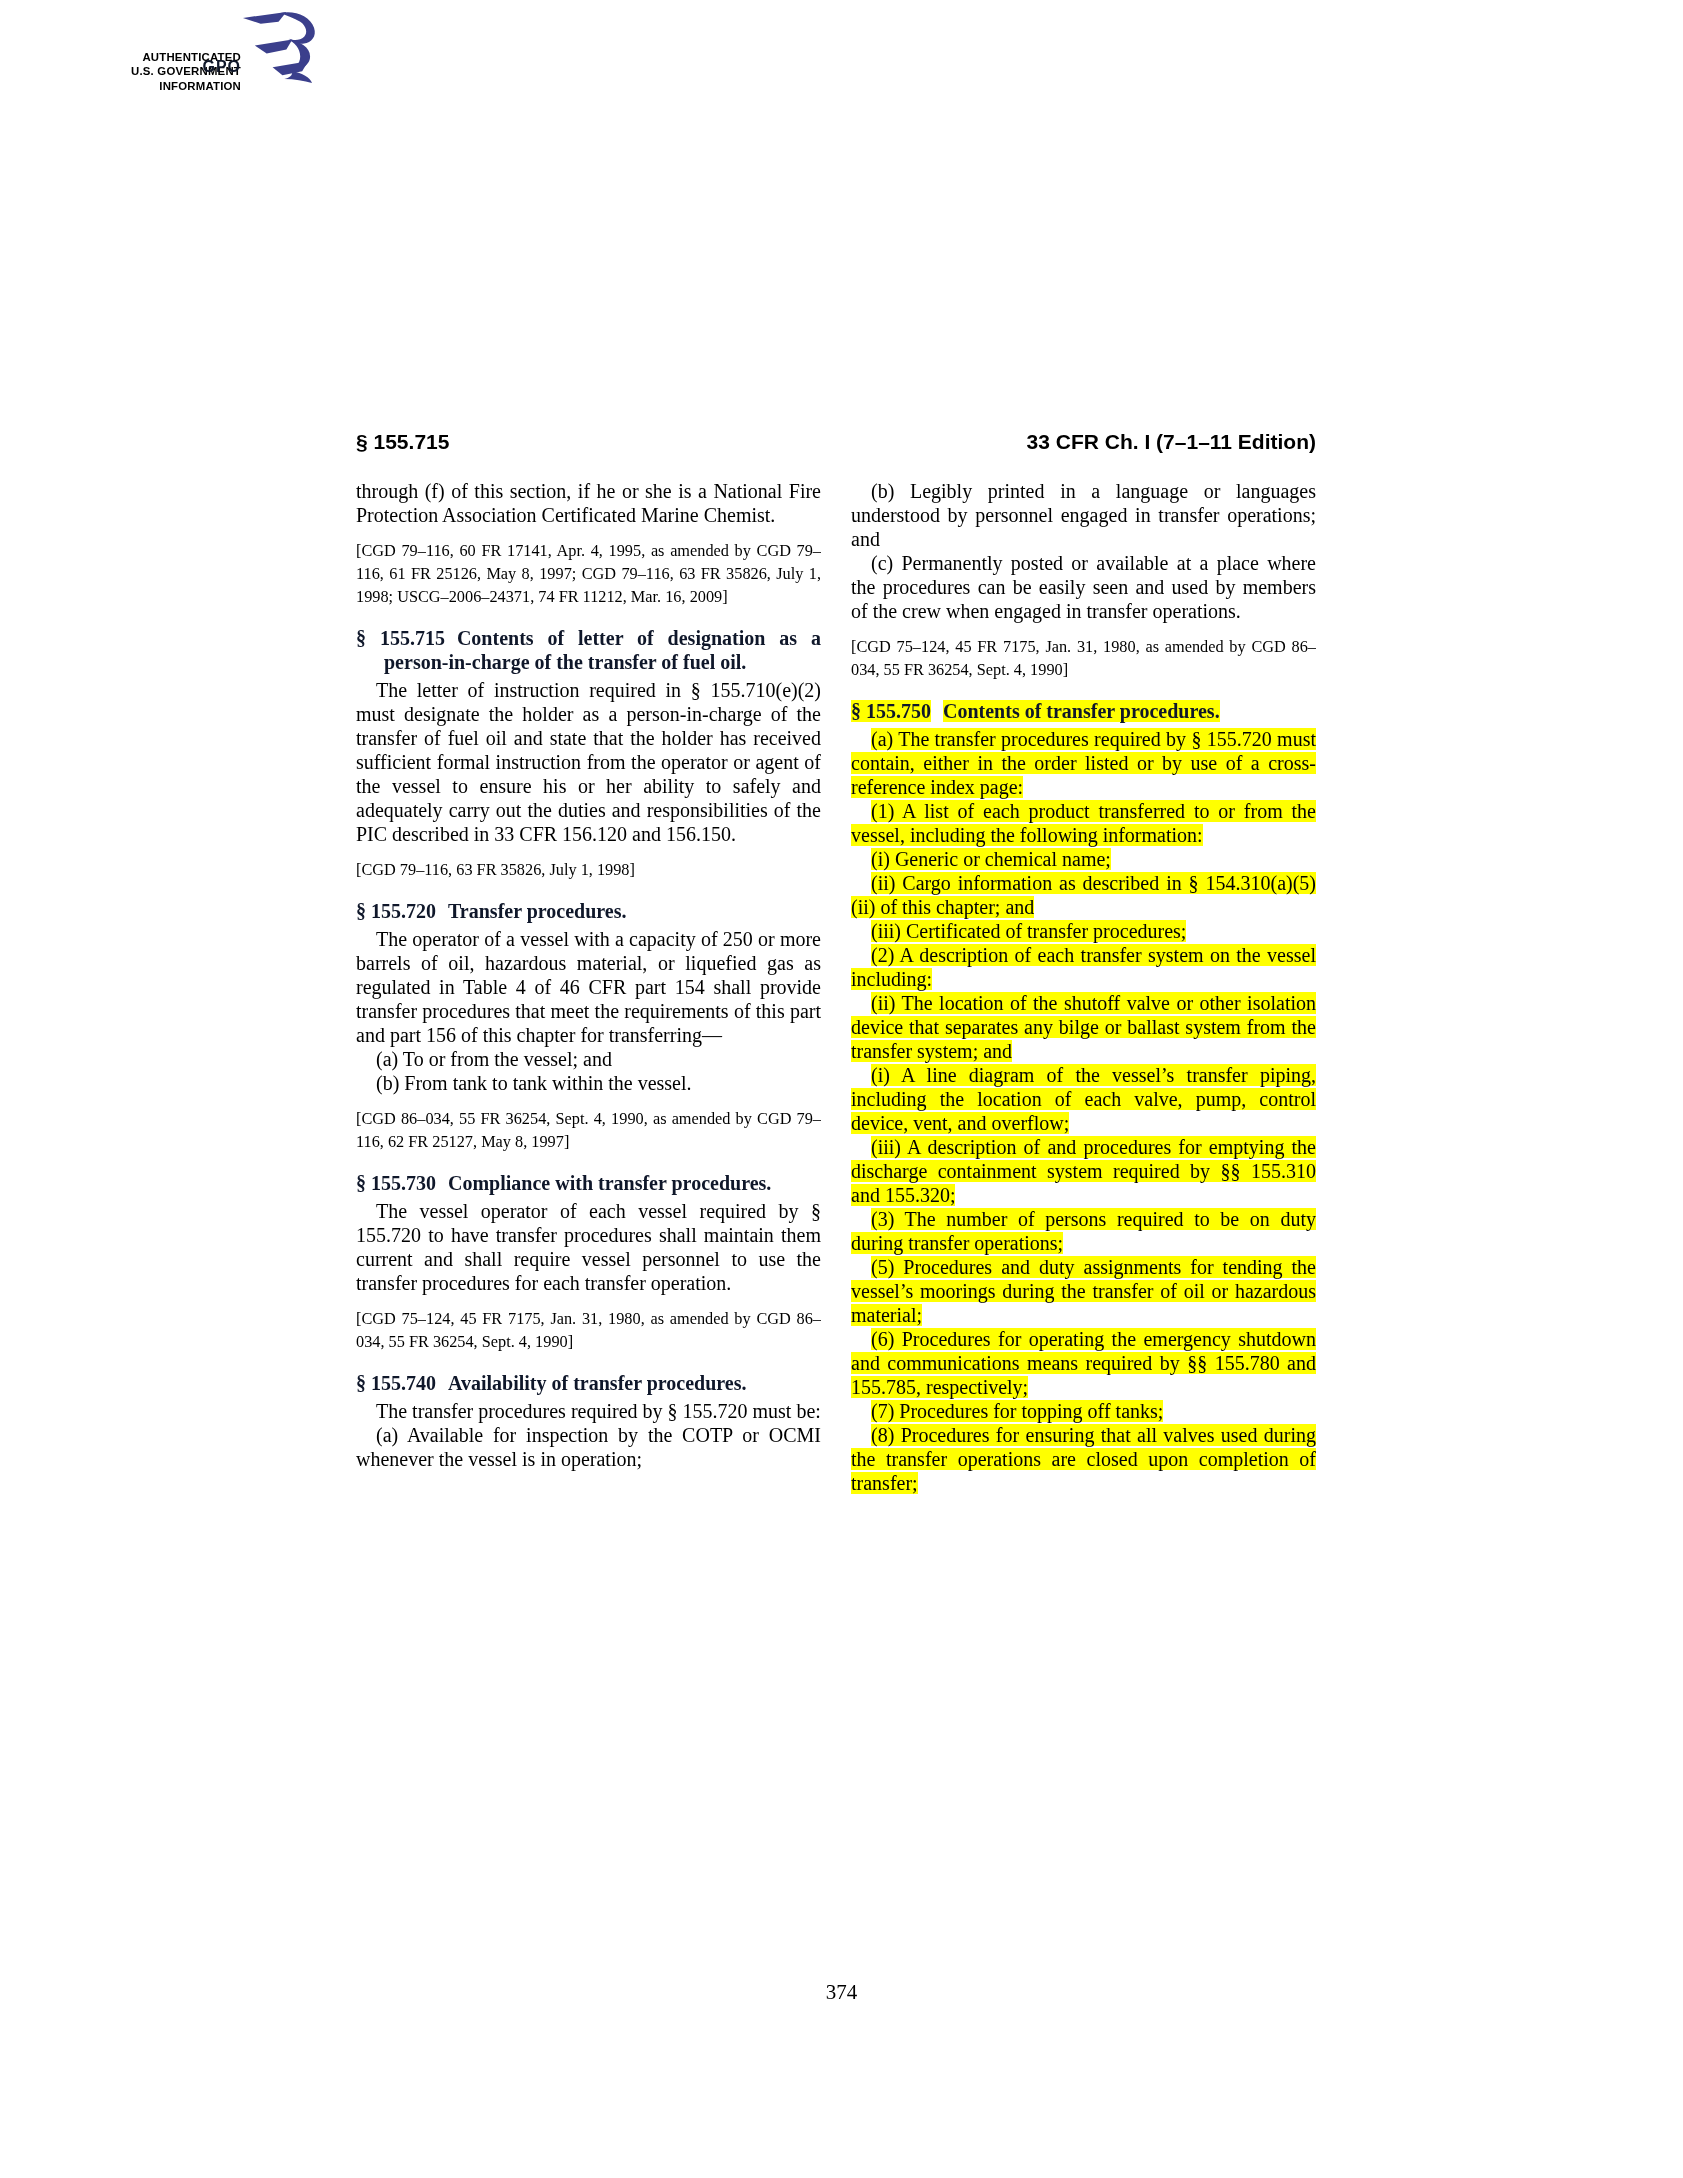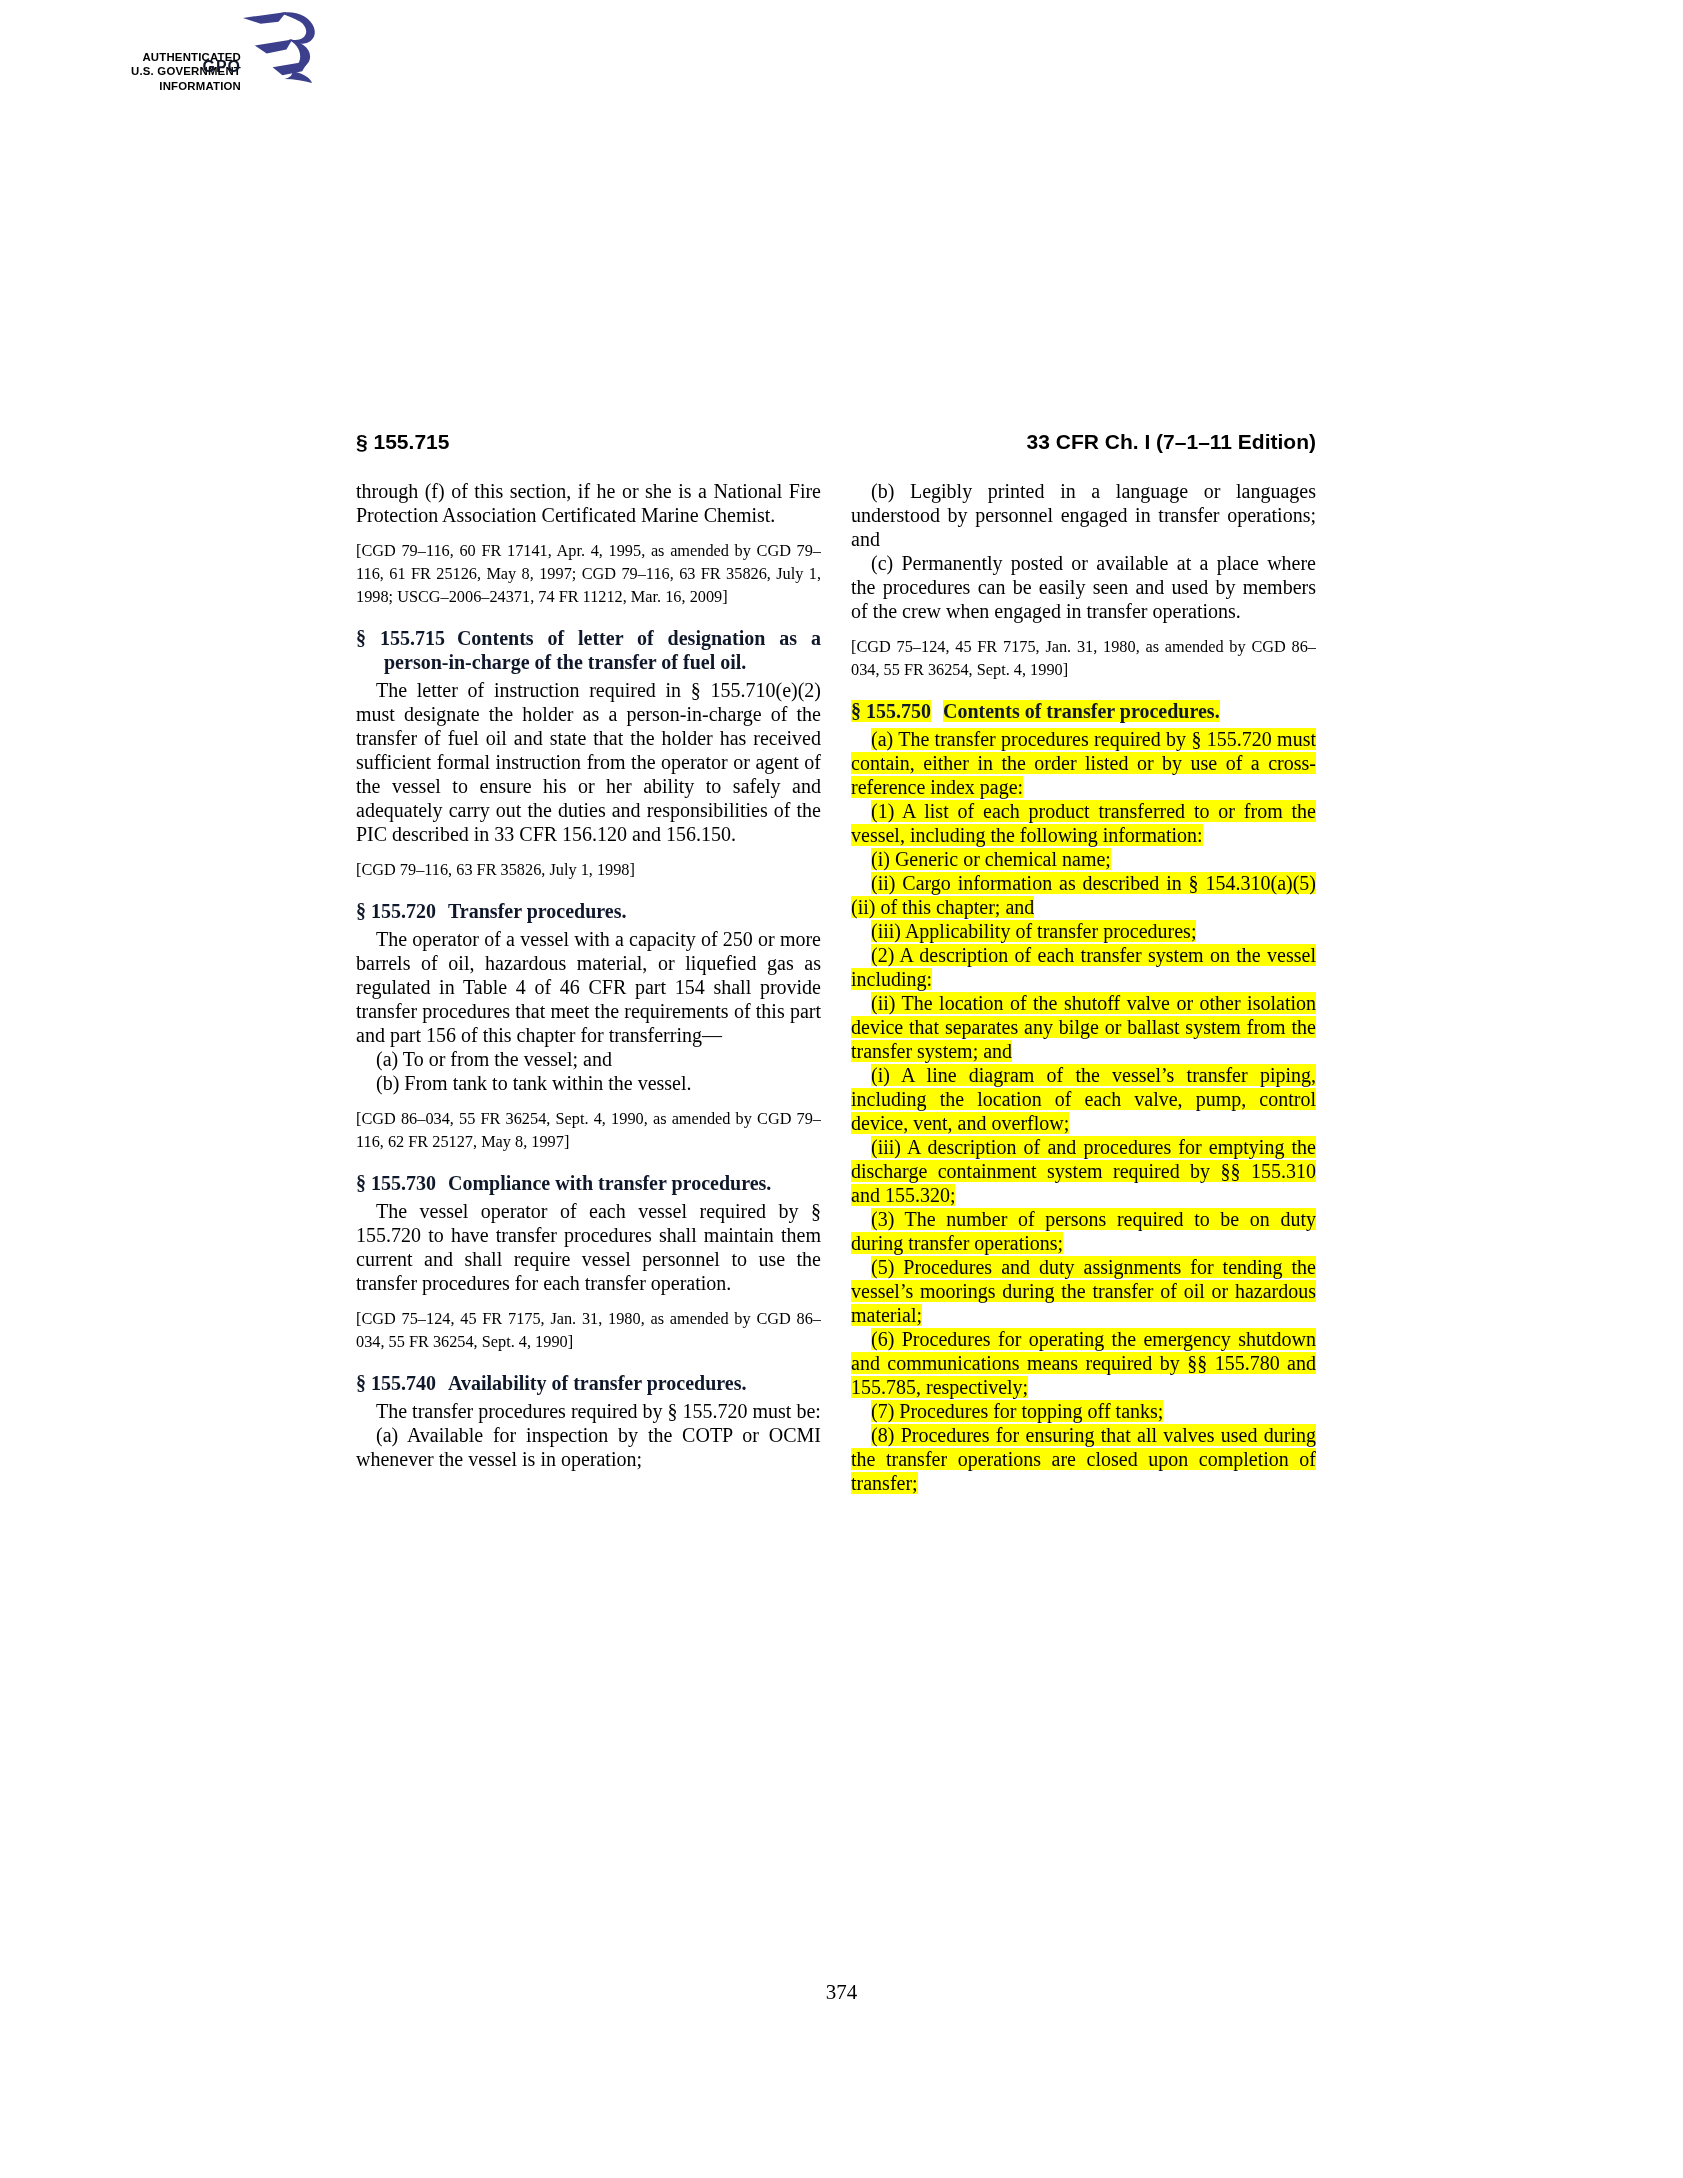--- a/index.html
+++ b/index.html
@@ -209,21 +209,21 @@
       <p class="body">(b) Legibly printed in a language or languages understood by personnel engaged in transfer operations; and</p>
       <p class="body">(c) Permanently posted or available at a place where the procedures can be easily seen and used by members of the crew when engaged in transfer operations.</p>
       <p class="cite">[CGD 75–124, 45 FR 7175, Jan. 31, 1980, as amended by CGD 86–034, 55 FR 36254, Sept. 4, 1990]</p>
 
       <h3 class="sec"><span class="num hl">§ 155.750</span><span class="gap"></span><span class="hl">Contents of transfer procedures.</span></h3>
 
       <p class="body"><span class="hl">(a) The transfer procedures required by § 155.720 must contain, either in the order listed or by use of a cross-reference index page:</span></p>
       <p class="body"><span class="hl">(1) A list of each product transferred to or from the vessel, including the following information:</span></p>
       <p class="body"><span class="hl">(i) Generic or chemical name;</span></p>
       <p class="body"><span class="hl">(ii) Cargo information as described in § 154.310(a)(5)(ii) of this chapter; and</span></p>
-      <p class="body"><span class="hl">(iii) Applicability of transfer procedures;</span></p>
+      <p class="body"><span class="hl">(iii) Certificated of transfer procedures;</span></p>
       <p class="body"><span class="hl">(2) A description of each transfer system on the vessel including:</span></p>
       <p class="body"><span class="hl">(ii) The location of the shutoff valve or other isolation device that separates any bilge or ballast system from the transfer system; and</span></p>
       <p class="body"><span class="hl">(i) A line diagram of the vessel’s transfer piping, including the location of each valve, pump, control device, vent, and overflow;</span></p>
       <p class="body"><span class="hl">(iii) A description of and procedures for emptying the discharge containment system required by §§ 155.310 and 155.320;</span></p>
       <p class="body"><span class="hl">(3) The number of persons required to be on duty during transfer operations;</span></p>
       <p class="body"><span class="hl">(5) Procedures and duty assignments for tending the vessel’s moorings during the transfer of oil or hazardous material;</span></p>
       <p class="body"><span class="hl">(6) Procedures for operating the emergency shutdown and communications means required by §§ 155.780 and 155.785, respectively;</span></p>
       <p class="body"><span class="hl">(7) Procedures for topping off tanks;</span></p>
       <p class="body"><span class="hl">(8) Procedures for ensuring that all valves used during the transfer operations are closed upon completion of transfer;</span></p>
 

